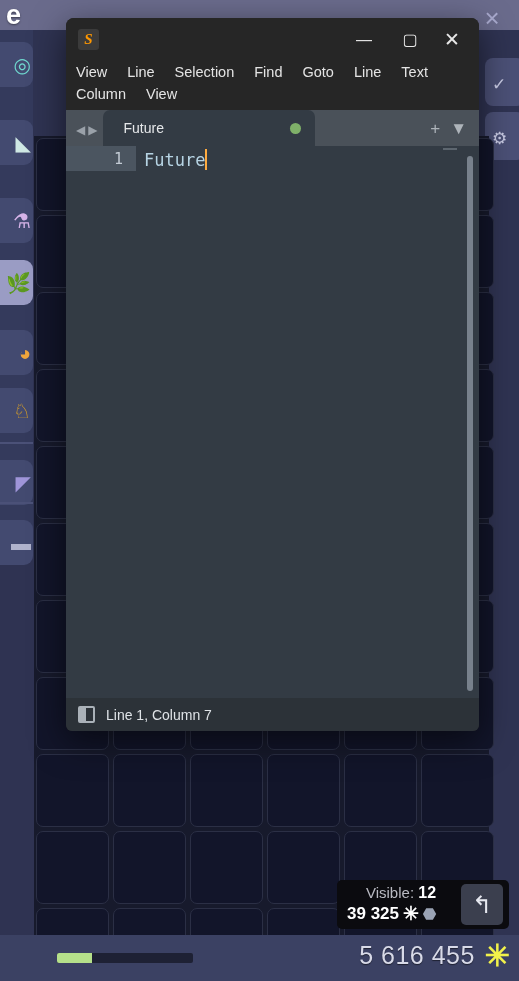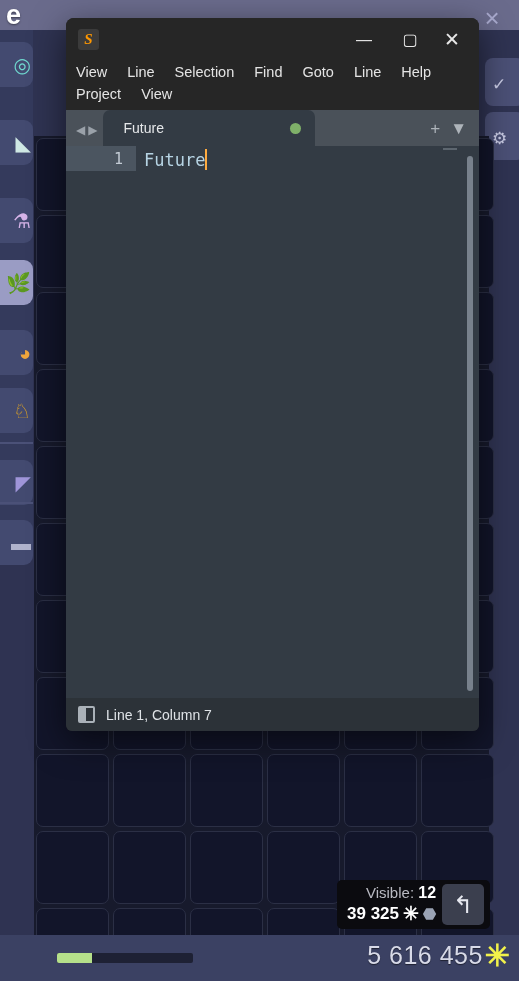--- a/index.html
+++ b/index.html
@@ -69,35 +69,35 @@
     position: absolute; left: 0; bottom: 0; width: 519px; height: 46px;
     background: #3b4163;
   }
   .xp-track {
     position: absolute; left: 57px; top: 18px; width: 136px; height: 10px;
     border-radius: 2px; background: #1e2134;
   }
   .xp-fill { height: 100%; border-radius: 2px 0 0 2px; background: #b5e08a; }
   .coin-row {
     position: absolute; right: 9px; top: 6px;
-    display: flex; align-items: center; gap: 2px;
+    display: flex; align-items: center; gap: 10px;
   }
   .coin-val {
     font-size: 25px; font-weight: 400; color: #d8dae8; letter-spacing: .5px;
     text-shadow: 0 1px 1px rgba(0,0,0,.5);
   }
   .snow {
     font-size: 30px; line-height: 26px; color: #f2f24a; font-weight: 700;
   }
 
   
   .hud {
     position: absolute; left: 337px; top: 880px;
     display: flex; align-items: stretch;
-    background: #0b0b0f; border-radius: 5px; padding: 4px 6px 4px 10px;
+    background: #0b0b0f; border-radius: 5px; padding: 4px 6px 4px 10px; gap: 19px;
   }
   .hud-txt { display: flex; flex-direction: column; justify-content: center; align-items: flex-end; }
   .hud-line1 { font-size: 15px; color: #b9bac2; white-space: nowrap; }
   .hud-line1 b { color: #ffffff; font-size: 16px; }
   .hud-line2 {
     display: flex; align-items: center; gap: 4px;
     font-size: 17px; font-weight: 700; color: #ffffff; white-space: nowrap;
   }
   .hud-snow { color: #ffffff; font-size: 19px; font-weight: 700; }
   .hud-weight { font-size: 15px; color: #9aa3b4; }
@@ -352,22 +352,22 @@
     </div>
   </div>
 
   <div class="menubar" id="menubar">
       <div class="menu-item">View</div>
       <div class="menu-item">Line</div>
       <div class="menu-item">Selection</div>
       <div class="menu-item">Find</div>
       <div class="menu-item">Goto</div>
       <div class="menu-item">Line</div>
-      <div class="menu-item">Help</div>
-      <div class="menu-item">Project</div>
+      <div class="menu-item">Text</div>
+      <div class="menu-item">Column</div>
       <div class="menu-item">View</div>
     </div>
 
   <div class="tabbar">
     <div class="tab-navs">
       <span class="nav-arrow">◀</span>
       <span class="nav-arrow">▶</span>
     </div>
     <div class="tab">
       <span class="tab-label">Future</span>

